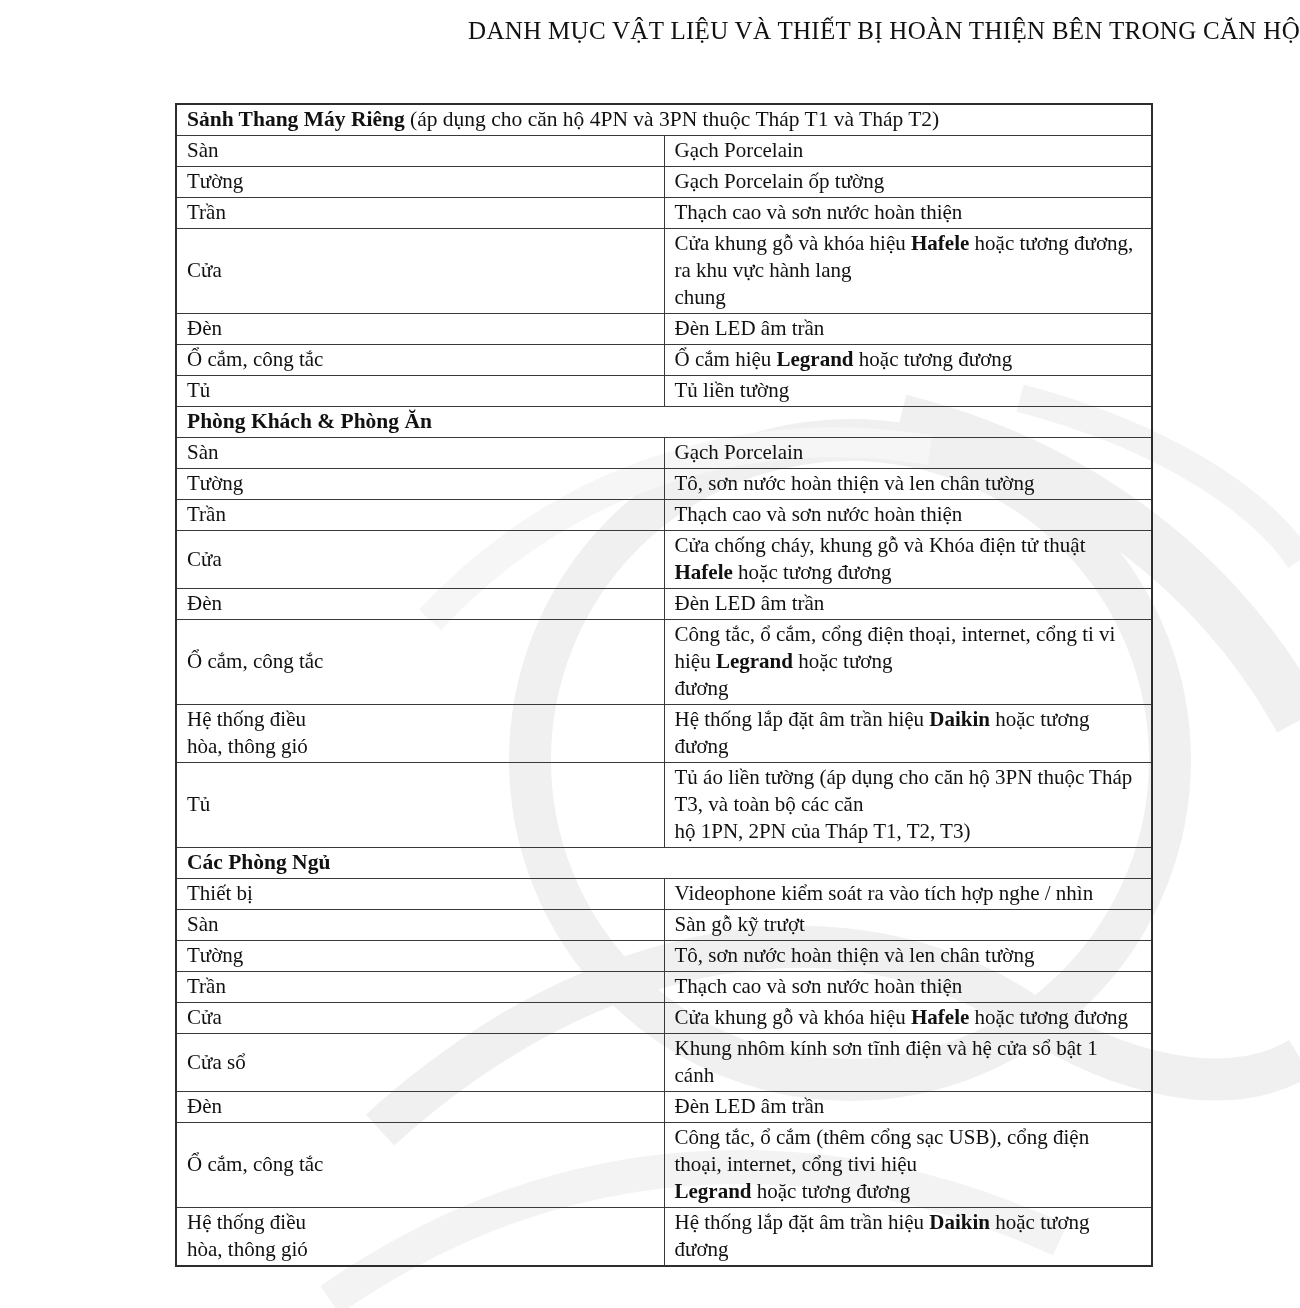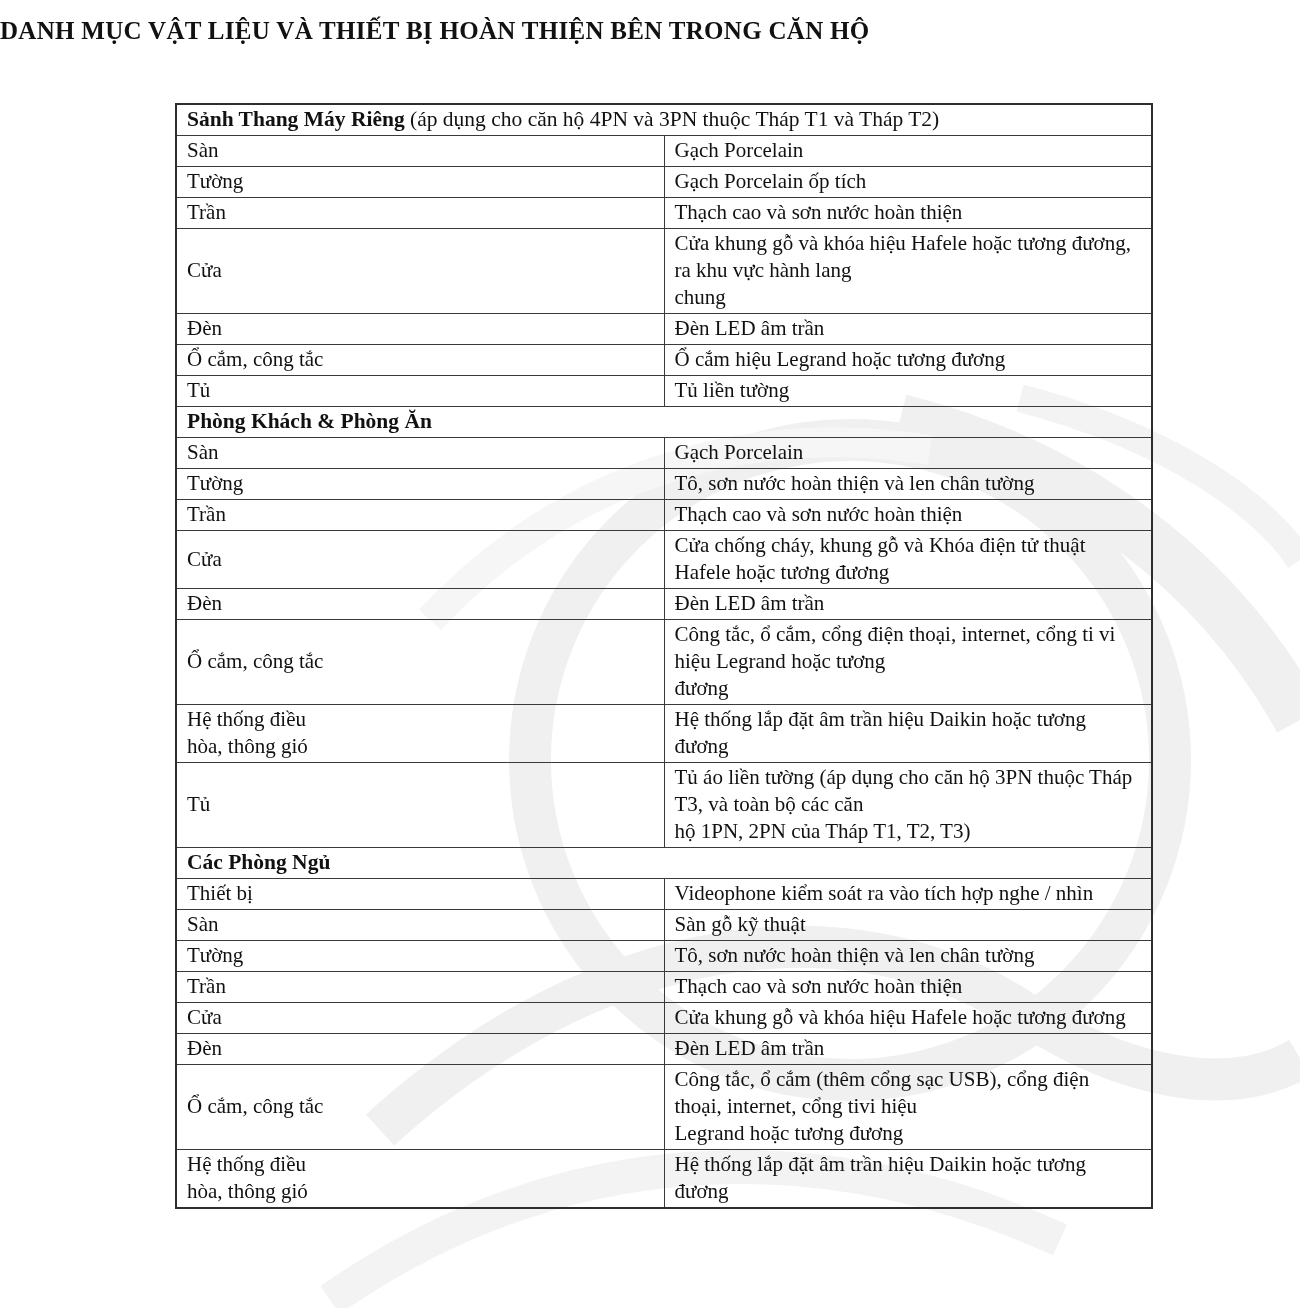--- a/index.html
+++ b/index.html
@@ -11,23 +11,23 @@
     overflow:hidden;
     font-family:"Liberation Serif","DejaVu Serif",serif;
     color:#111111;
   }
   .doc-title{
     position:absolute;
     top:17px;
     left:0;
     width:100%;
     margin:0;
-    text-align:left;
+    text-align:right;
     font-size:25px;
-    font-weight:bold;
+    font-weight:normal;
     letter-spacing:0.3px;
     z-index:2;
   }
   .watermark{
     position:absolute;
     left:0;top:0;
     z-index:0;
     pointer-events:none;
   }
   table.materials{
@@ -50,21 +50,21 @@
     box-sizing:border-box;
   }
   td.section-cell{
     font-weight:bold;
     font-size:21.5px;
     padding:6px 10px 7px 10px;
     border-radius:15px;
   }
   td.section-cell span{font-weight:normal;}
   td.label-cell{width:187px;}
-  td.value-cell b{font-weight:normal;}
+  td.value-cell b{font-weight:bold;}
   table.materials{border:2.2px solid #2d2d2d;}
 </style>
 </head>
 <body>
 
 <div class="page">
 
   <svg class="watermark" width="1300" height="1308" viewBox="0 0 1300 1308" aria-hidden="true">
     <g fill="none" stroke="#f0f0f0">
       <circle cx="850" cy="760" r="320" stroke-width="42"></circle>
@@ -82,21 +82,21 @@
     <tbody>
         <tr>
           <td colspan="2" class="section-cell"><b>Sảnh Thang Máy Riêng</b><span> (áp dụng cho căn hộ 4PN và 3PN thuộc Tháp T1 và Tháp T2)</span></td>
         </tr>
         <tr>
           <td class="label-cell">Sàn</td>
           <td class="value-cell"><span>Gạch Porcelain</span></td>
         </tr>
         <tr>
           <td class="label-cell">Tường</td>
-          <td class="value-cell"><span>Gạch Porcelain ốp tích</span></td>
+          <td class="value-cell"><span>Gạch Porcelain ốp tường</span></td>
         </tr>
         <tr>
           <td class="label-cell">Trần</td>
           <td class="value-cell"><span>Thạch cao và sơn nước hoàn thiện</span></td>
         </tr>
         <tr>
           <td class="label-cell">Cửa</td>
           <td class="value-cell"><span>Cửa khung gỗ và khóa hiệu </span><b>Hafele</b><span> hoặc tương đương, ra khu vực hành lang
 chung</span></td>
         </tr>
@@ -152,33 +152,37 @@
         </tr>
         <tr>
           <td colspan="2" class="section-cell"><b>Các Phòng Ngủ</b></td>
         </tr>
         <tr>
           <td class="label-cell">Thiết bị</td>
           <td class="value-cell"><span>Videophone kiểm soát ra vào tích hợp nghe / nhìn</span></td>
         </tr>
         <tr>
           <td class="label-cell">Sàn</td>
-          <td class="value-cell"><span>Sàn gỗ kỹ thuật</span></td>
+          <td class="value-cell"><span>Sàn gỗ kỹ trượt</span></td>
         </tr>
         <tr>
           <td class="label-cell">Tường</td>
           <td class="value-cell"><span>Tô, sơn nước hoàn thiện và len chân tường</span></td>
         </tr>
         <tr>
           <td class="label-cell">Trần</td>
           <td class="value-cell"><span>Thạch cao và sơn nước hoàn thiện</span></td>
         </tr>
         <tr>
           <td class="label-cell">Cửa</td>
           <td class="value-cell"><span>Cửa khung gỗ và khóa hiệu </span><b>Hafele</b><span> hoặc tương đương</span></td>
+        </tr>
+        <tr>
+          <td class="label-cell">Cửa sổ</td>
+          <td class="value-cell"><span>Khung nhôm kính sơn tĩnh điện và hệ cửa sổ bật 1 cánh</span></td>
         </tr>
         <tr>
           <td class="label-cell">Đèn</td>
           <td class="value-cell"><span>Đèn LED âm trần</span></td>
         </tr>
         <tr>
           <td class="label-cell">Ổ cắm, công tắc</td>
           <td class="value-cell"><span>Công tắc, ổ cắm (thêm cổng sạc USB), cổng điện thoại, internet, cổng tivi hiệu
 </span><b>Legrand</b><span> hoặc tương đương</span></td>
         </tr>

